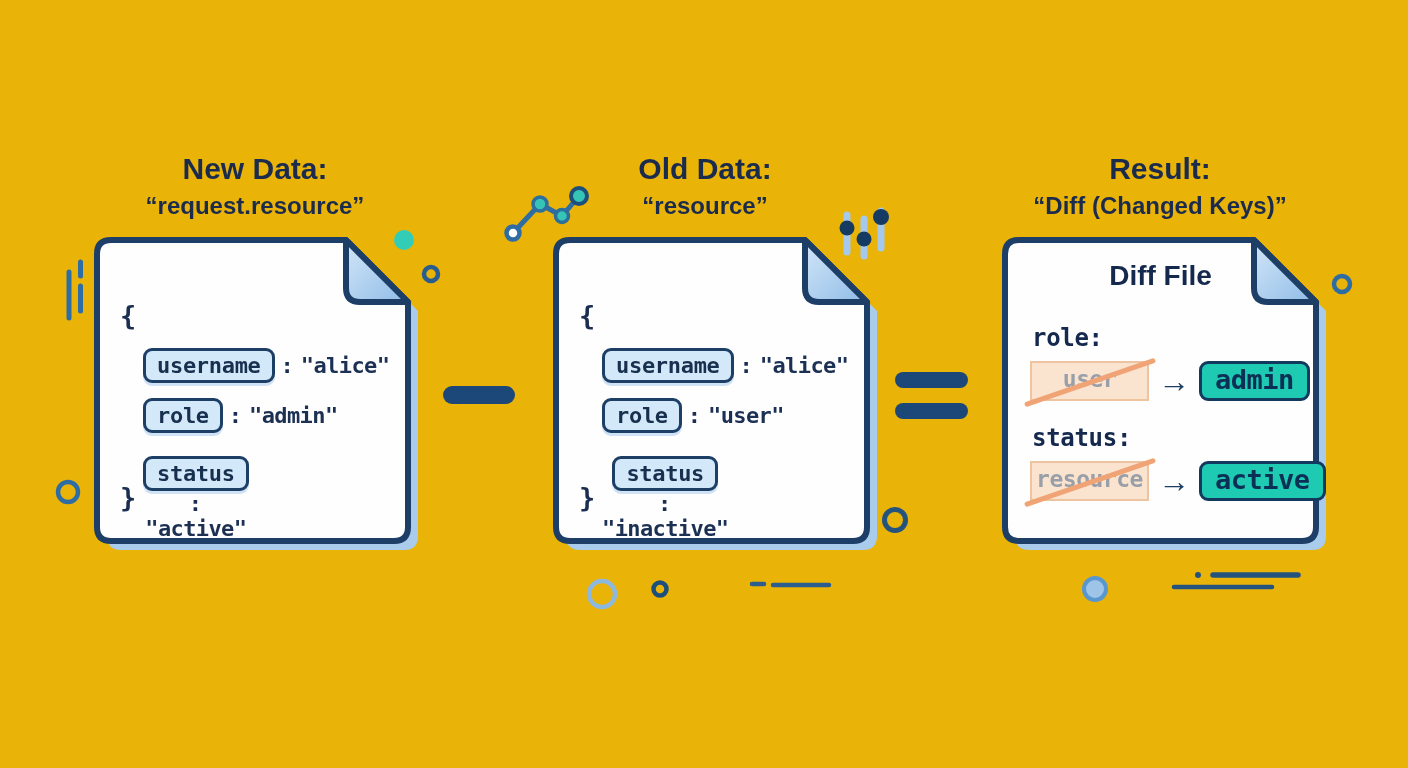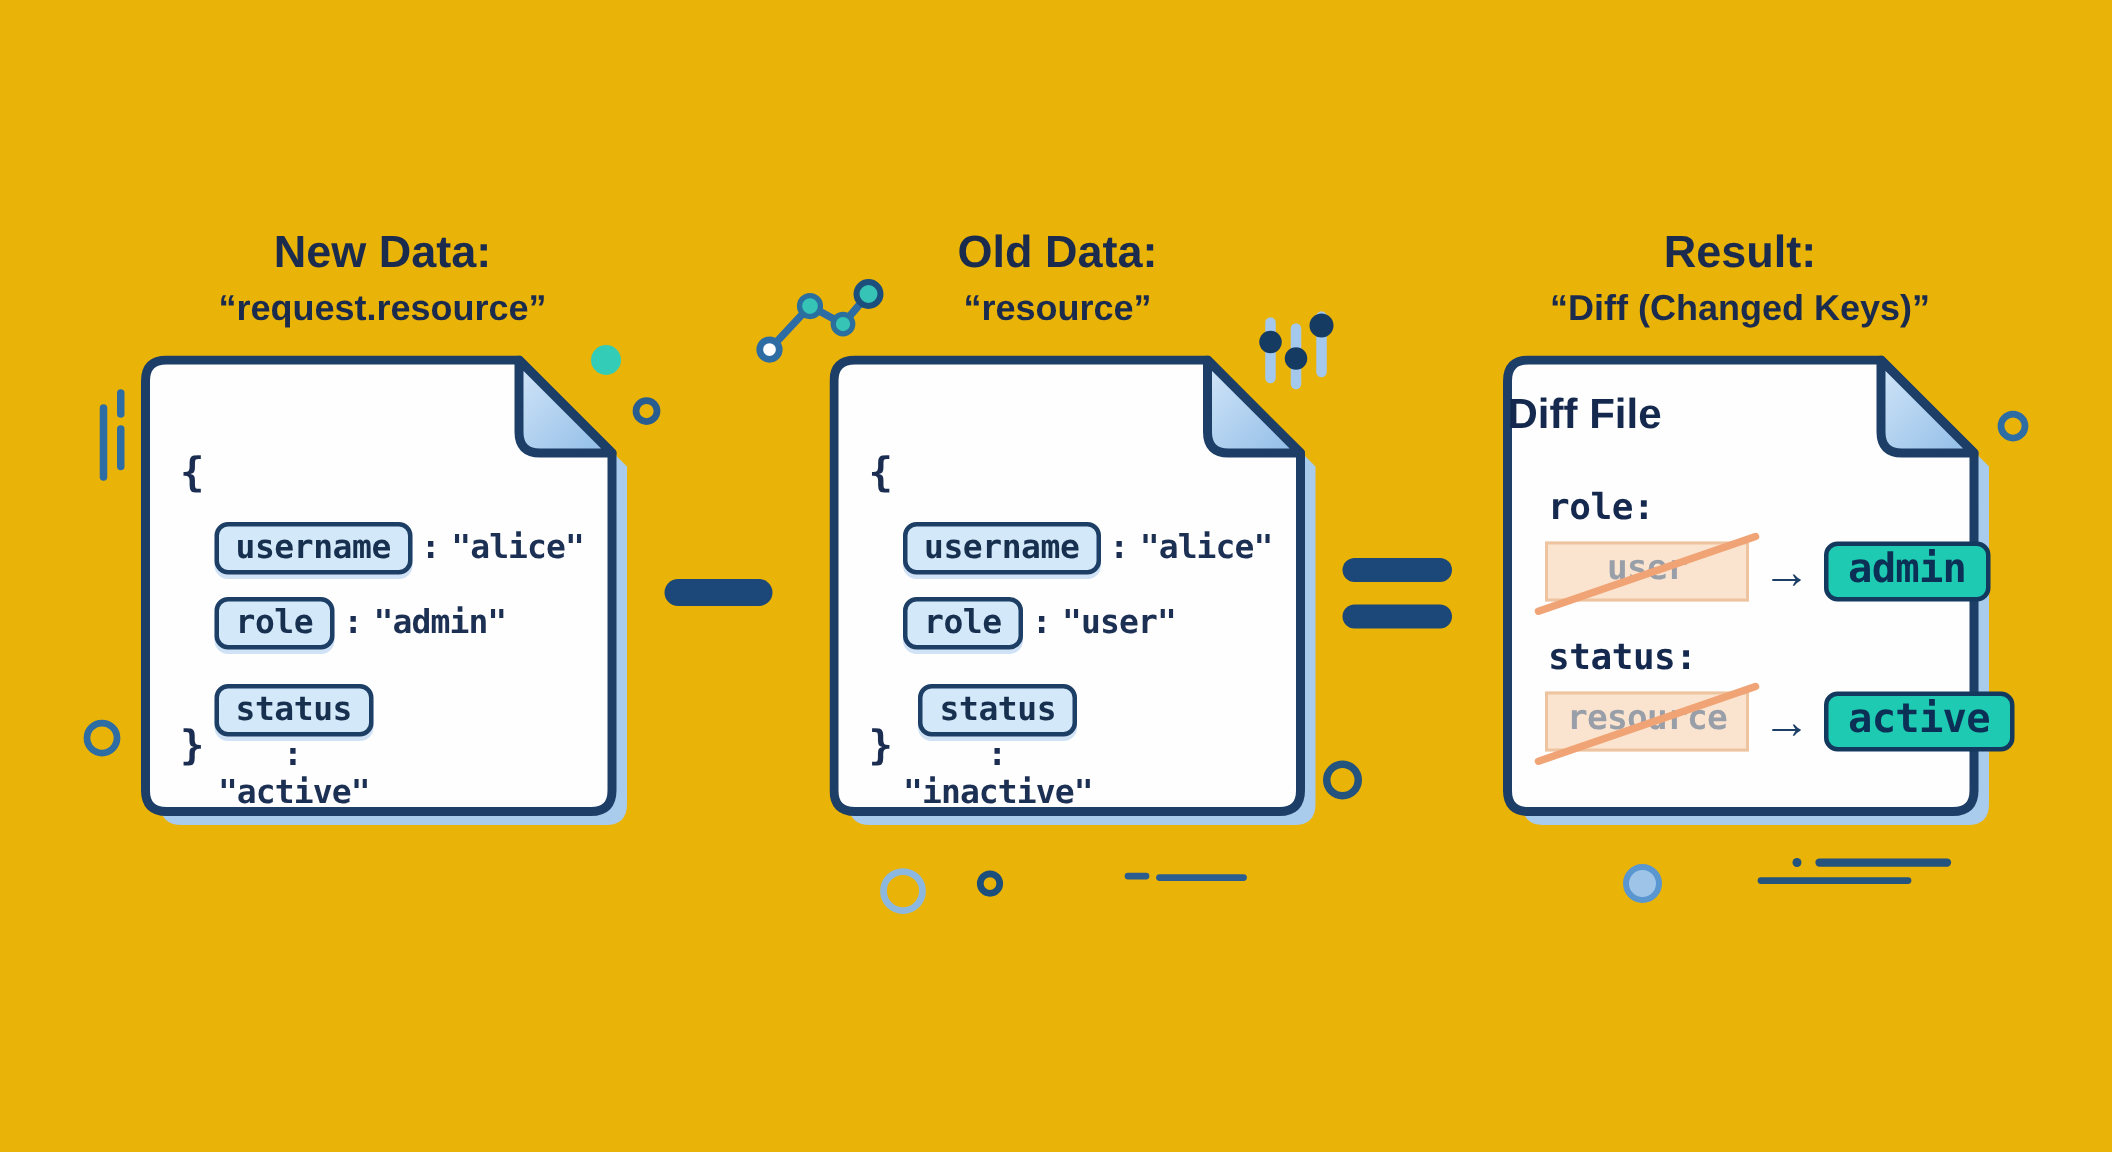--- a/index.html
+++ b/index.html
@@ -27,30 +27,30 @@
 
   .key-pill {
     display:inline-block; background:#d3e8f8; border:3.5px solid #1d3f66; border-radius:9px;
     padding:2px 11px; font-size:22px; font-weight:700; color:#17304f; letter-spacing:-0.3px;
     box-shadow:0 3px 0 rgba(169,203,236,0.55);
   }
   .colon { font-size:22px; font-weight:700; color:#1b2e52; margin:0 7px 0 6px; }
   .jval { font-size:22px; font-weight:700; color:#1c3054; letter-spacing:-0.6px; }
 
   
-  .diff-heading { position:absolute; top:20px; left:0; width:100%; font-size:28px; font-weight:700; color:#14294d; }
+  .diff-heading { position:absolute; top:20px; left:0; width:100%; text-align:center; font-size:28px; font-weight:700; color:#14294d; }
   .diff-label { position:absolute; left:27px; font-size:24px; font-weight:700; color:#14294d; letter-spacing:-0.3px;text-align:center; }
   .diff-label.l1 { top:84px; }
   .diff-label.l2 { top:184px; }
   .diff-row { position:absolute; left:25px; display:flex; align-items:center; height:42px; }
   .diff-row.r1 { top:120px; }
   .diff-row.r2 { top:220px; }
 
   .old-pill {
-    position:relative; width:136px; height:40px; line-height:33px; text-align:center;
+    position:relative; width:119px; height:40px; line-height:33px; text-align:center;
     background:#fbe4cf; border:2.5px solid #eec39f; border-radius:0;
     font-size:23px; font-weight:700; color:#999fa8; letter-spacing:-0.5px;
   }
   .old-pill::after {
     content:""; position:absolute; left:-10%; top:46%; width:120%; height:5px;
     background:#f0a476; border-radius:3px; transform:rotate(-19deg);
   }
   .diff-arrow { font-size:32px; font-weight:700; color:#1d3f66; margin:0 9px; line-height:40px; }
   .new-pill {
     height:40px; line-height:32px; padding:0 13px; text-align:center;

